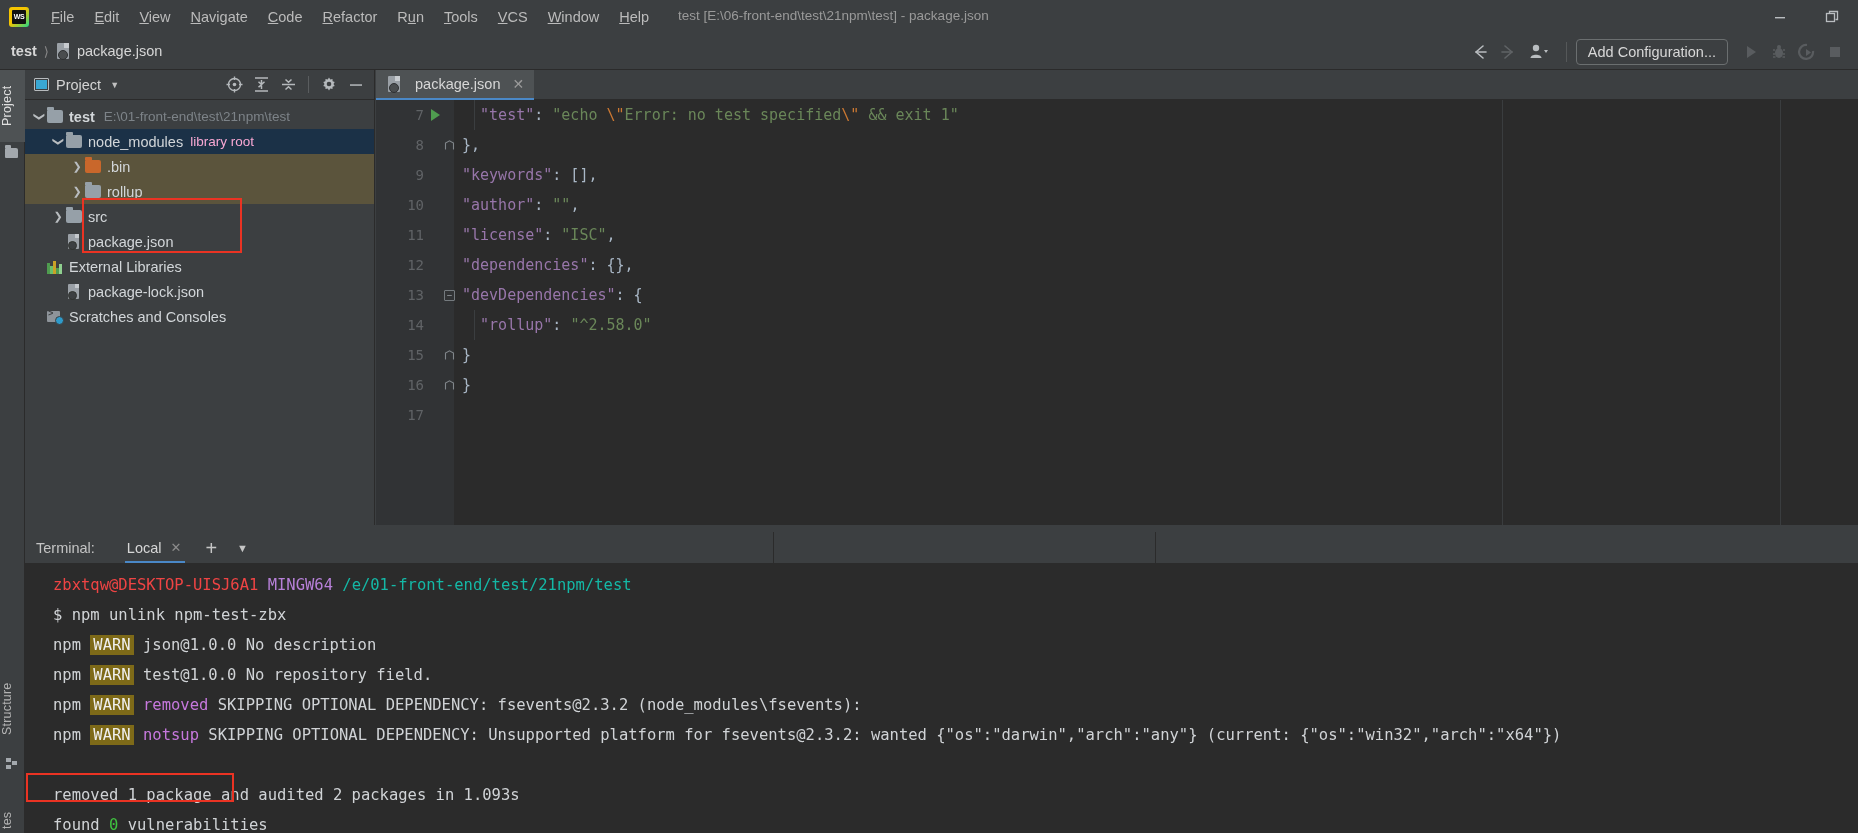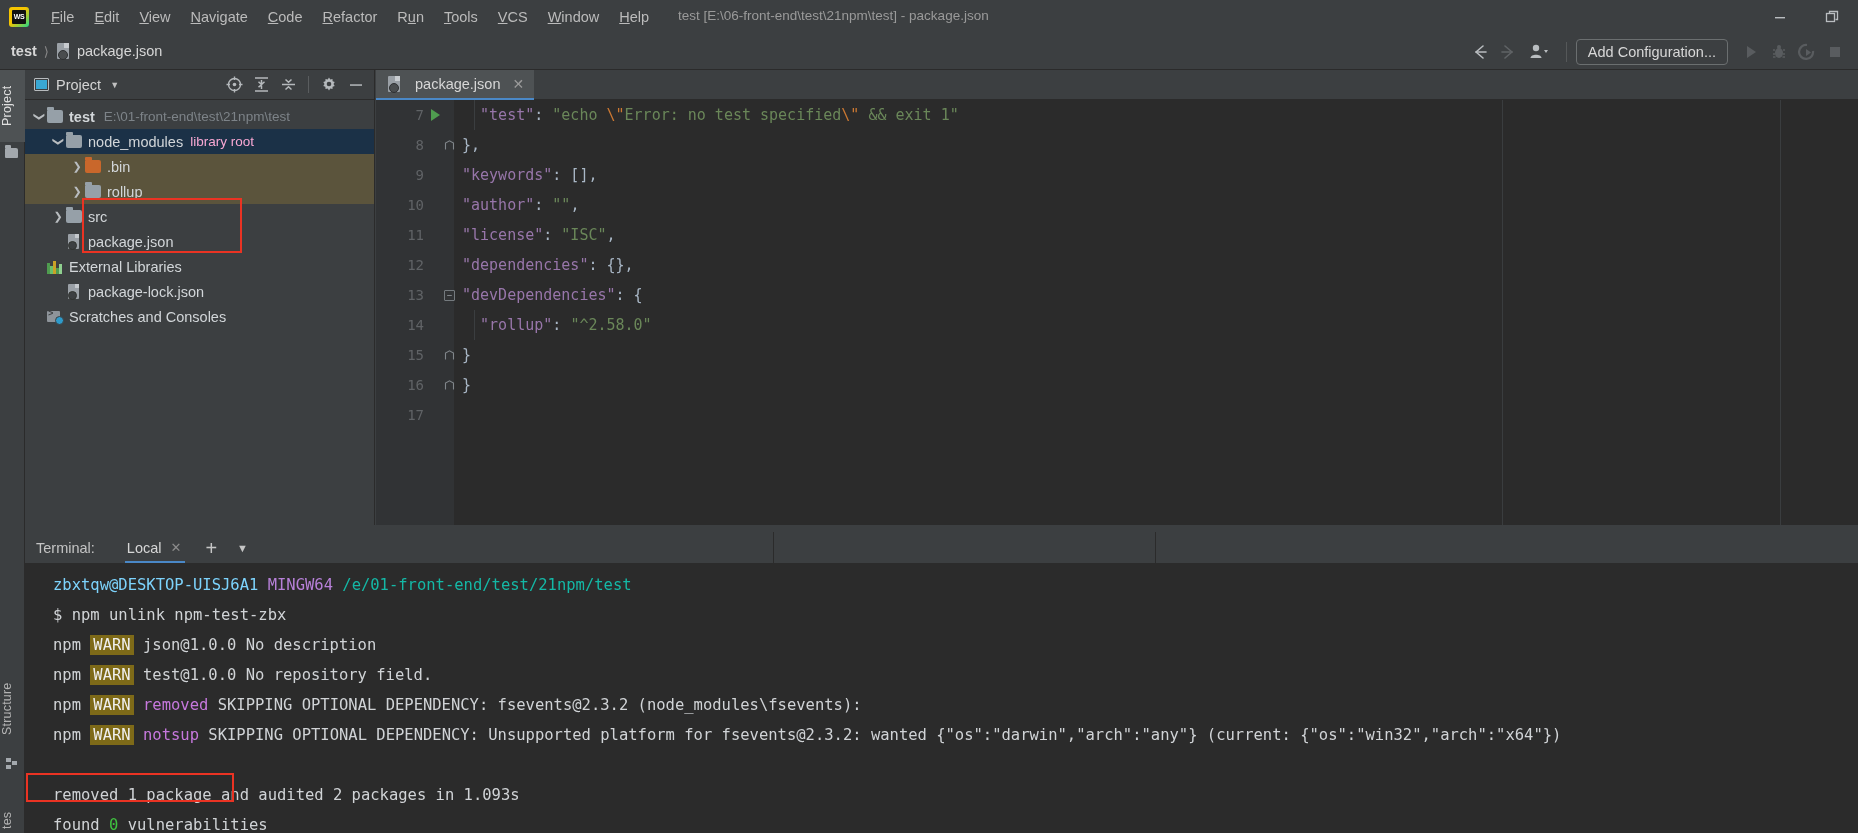--- a/index.html
+++ b/index.html
@@ -260,21 +260,21 @@
   .term-plus { margin-left: 20px; color: #c5c5c5; font-size: 20px; line-height: 1; font-weight: 300; }
   .term-chev { margin-left: 20px; color: #c5c5c5; font-size: 11px; }
   .term-vsep { position: absolute; width: 1px; top: 0; bottom: 0; background: #2b2b2b; }
 
   .term-body {
     position: absolute; left: 0; top: 31px; right: 0; bottom: 0; background: #2b2b2b;
     padding: 7px 0 0 28px; font-family: "DejaVu Sans Mono", monospace; font-size: 15.5px;
     color: #cfd2d4; overflow: hidden;
   }
   .tline { height: 30px; line-height: 30px; white-space: pre; }
-  .t-green { color: #7dd3fc; }
+  .t-green { color: #ef4444; }
   .t-purple { color: #b780d8; }
   .t-yellow { color: #14b8a6; }
   .t-white { color: #d0d3d6; }
   .t-warn {
     background: #7e6a18; color: #efefef; padding: 1px 3px;
   }
   .t-pink { color: #c678dd; }
   .t-brightgreen { color: #3fc13f; }
   .redbox-term {
     position: absolute; left: 26px; top: 773px; width: 208px; height: 29px;

